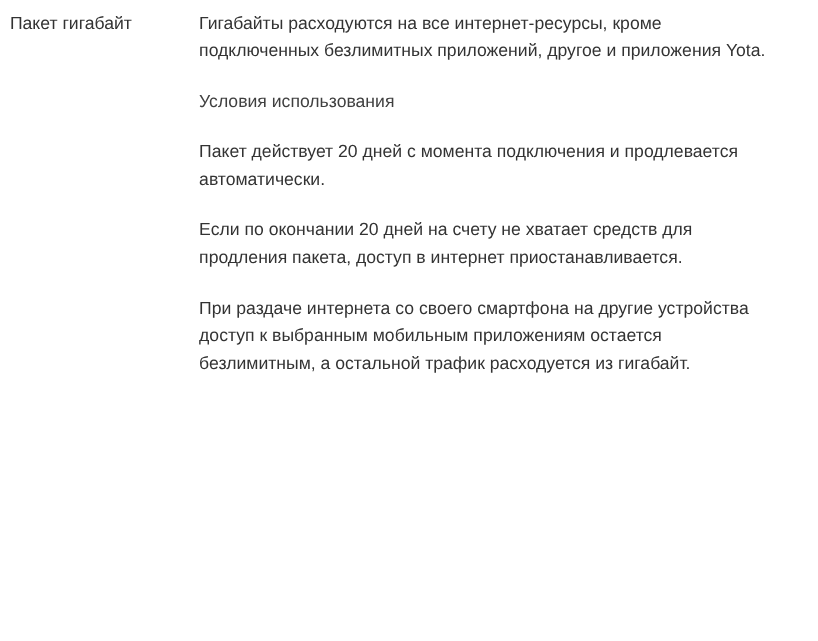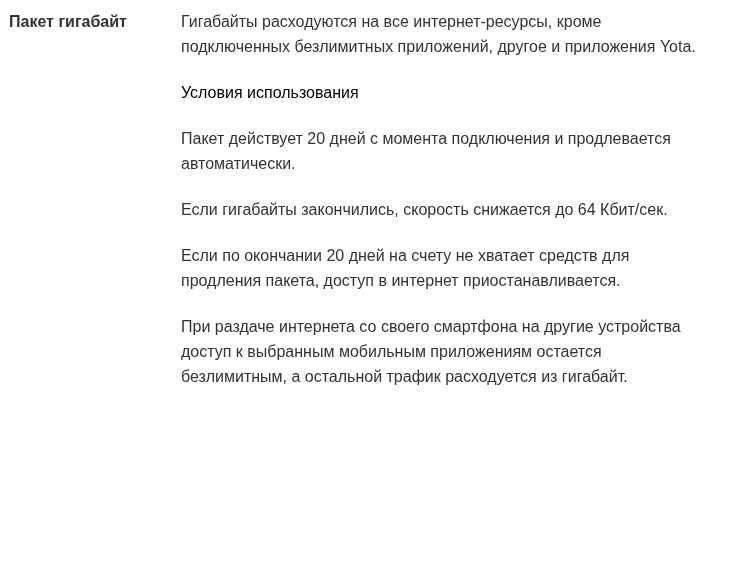--- a/index.html
+++ b/index.html
@@ -21,45 +21,44 @@
     padding: 9px 12px 0 9px;
     box-sizing: border-box;
   }
   .term-col {
     flex: 0 0 172px;
     width: 172px;
   }
   .term {
     font-size: 16px;
     line-height: 25px;
-    font-weight: bold;
+    font-weight: normal;
     color: #333333;
   }
   .desc-col {
     width: 516px;
     max-width: 516px;
     font-size: 16px;
     line-height: 25px;
     color: #333333;
   }
   .desc-col p {
     margin: 0 0 21px 0;
   }
   .desc-col p.muted {
-    color: #000000;
+    color: #404040;
   }
 </style>
 </head>
 <body>
 
 <div class="section">
   <div class="term-col">
     <div class="term">Пакет гигабайт</div>
   </div>
   <div class="desc-col">
     <p>Гигабайты расходуются на все интернет-ресурсы, кроме подключенных безлимитных приложений, другое и приложения Yota.</p>
     <p class="muted">Условия использования</p>
     <p>Пакет действует 20 дней с момента подключения и продлевается автоматически.</p>
-    <p>Если гигабайты закончились, скорость снижается до 64 Кбит/сек.</p>
     <p>Если по окончании 20 дней на счету не хватает средств для продления пакета, доступ в интернет приостанавливается.</p>
     <p>При раздаче интернета со своего смартфона на другие устройства доступ к выбранным мобильным приложениям остается безлимитным, а остальной трафик расходуется из гигабайт.</p>
   </div>
 </div>
 
 </body></html>

